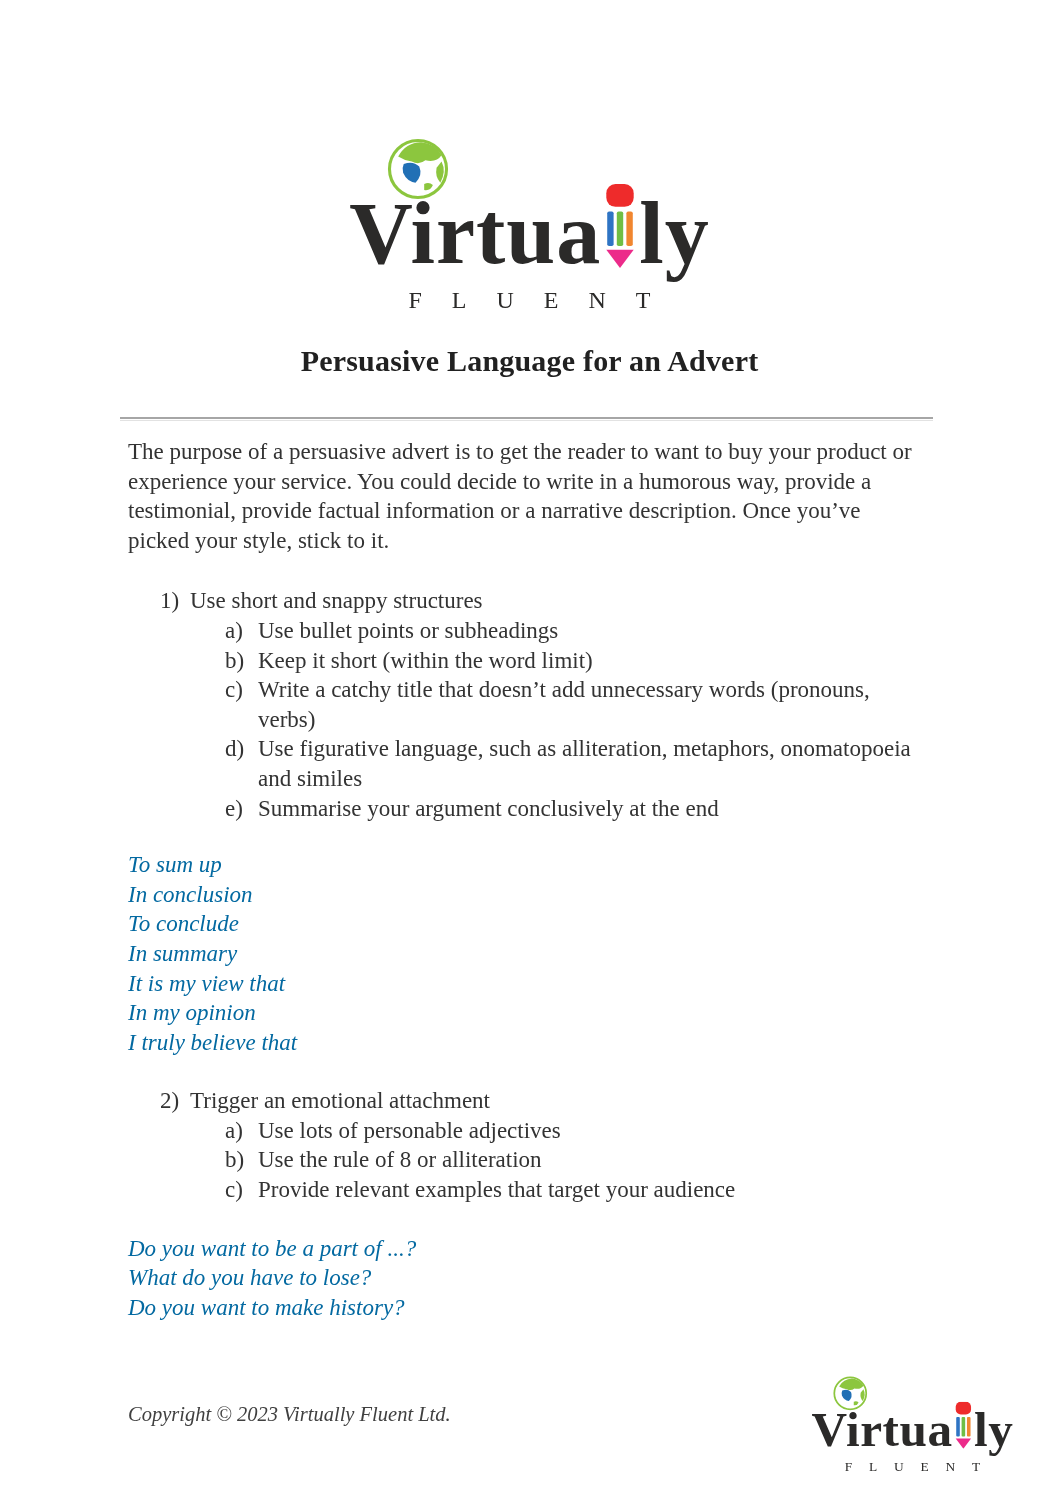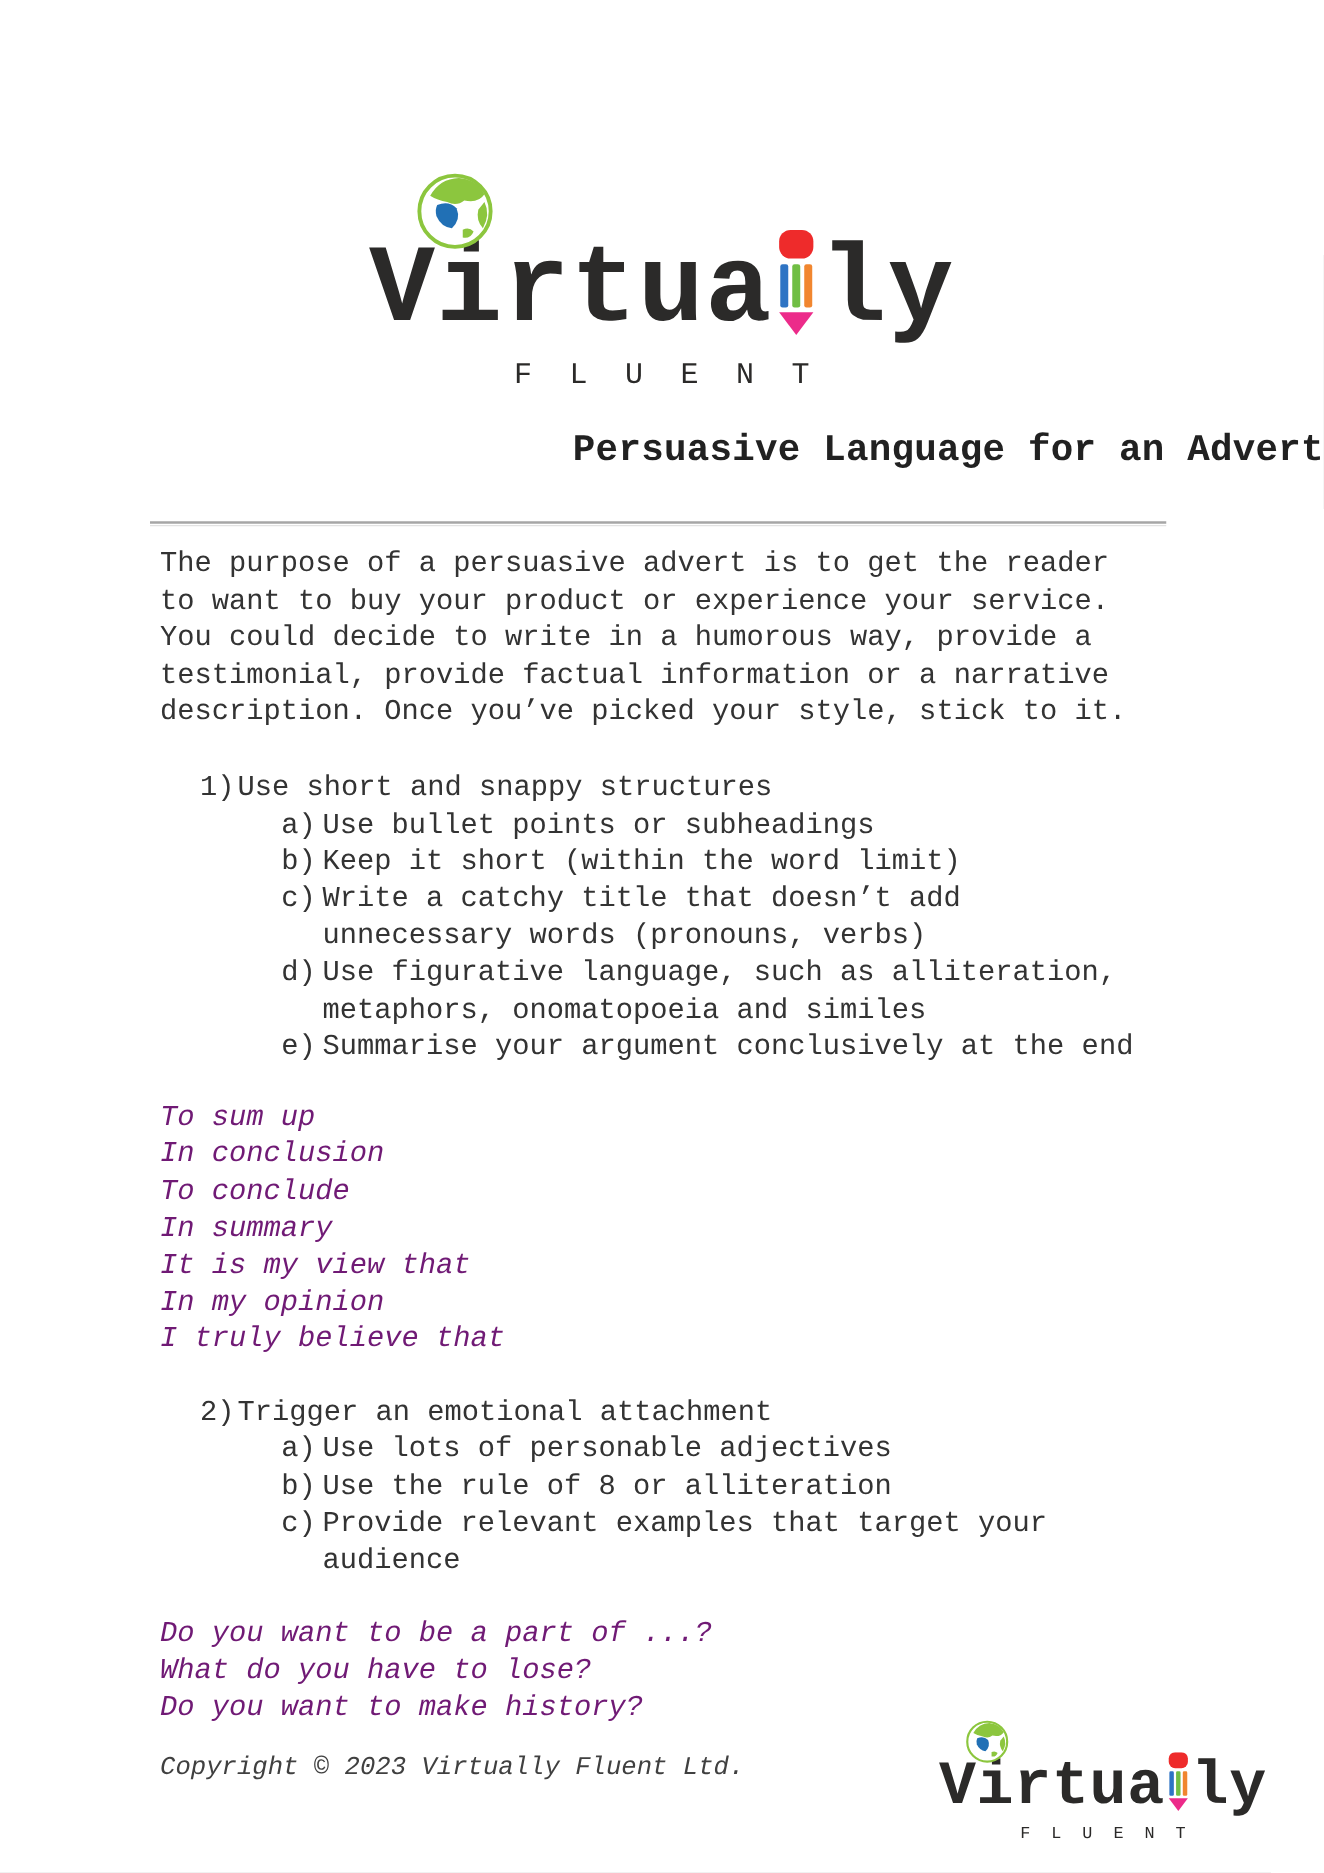--- a/index.html
+++ b/index.html
@@ -2,21 +2,21 @@
 <html><head>
 <meta charset="utf-8">
 <style>
   html, body { margin: 0; padding: 0; background: #e8e8e8; }
   .page {
     position: relative;
     width: 1059px;
     height: 1498px;
     margin: 0 auto;
     background: #ffffff;
-    font-family: Liberation Mono, monospace;
+    font-family: Liberation Serif, serif;
     color: #333333;
     overflow: hidden;
   }
 
   
   .logo { position: relative; width: max-content; padding-top: 52px; }
   .logo-row {
     display: flex;
     align-items: flex-end;
     font-weight: 700;
@@ -59,21 +59,21 @@
   .footer-logo { position: absolute; top: 1376px; right: 46px; }
   .footer-logo .logo { transform: scale(0.56); transform-origin: top right; }
 
   
   .doc-title {
     position: absolute;
     top: 344px;
     left: 0;
     width: 100%;
     margin: 0;
-    text-align: right;
+    text-align: center;
     font-size: 30px;
     font-weight: 700;
     color: #212121;
     letter-spacing: 0.2px;
   }
   .divider {
     position: absolute;
     top: 417px;
     left: 120px;
     right: 126px;
@@ -97,21 +97,21 @@
   .section.second { margin-top: 29px; }
   .section-heading { display: flex; padding-left: 32px; }
   .section-heading .num { flex: none; width: 30px; }
   .sub-item { display: flex; margin-left: 97px; }
   .sub-item .sub-label { flex: none; width: 33px; }
   .sub-item .sub-text { flex: 1; }
 
   .examples { margin-top: 27px; }
   .examples.second { margin-top: 29px; }
   .example-line {
-    color: #701a75;
+    color: #0369a1;
     font-style: italic;
     line-height: 29.6px;
   }
 
   
   .copyright {
     position: absolute;
     top: 1403px;
     left: 128px;
     font-style: italic;

